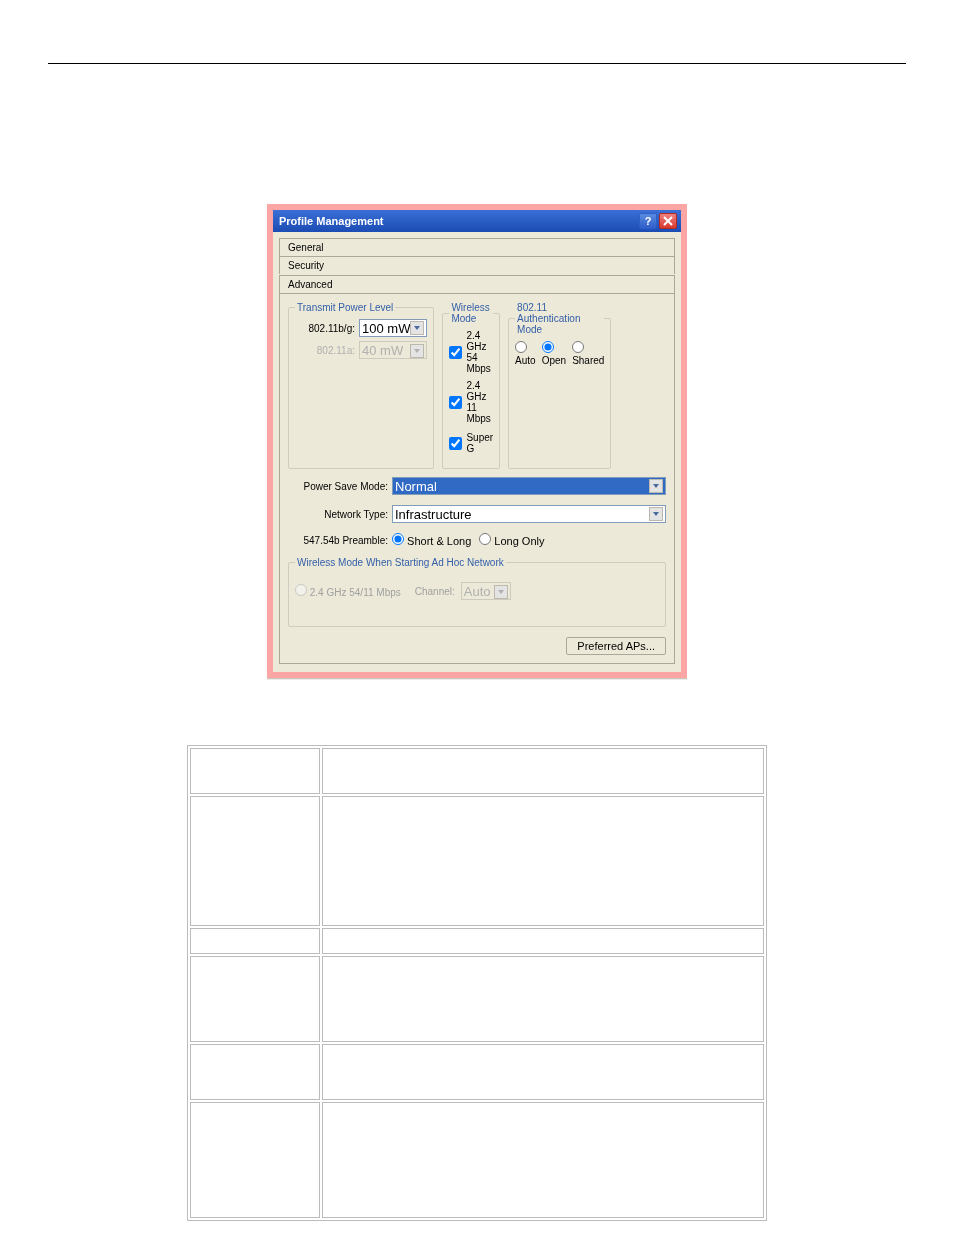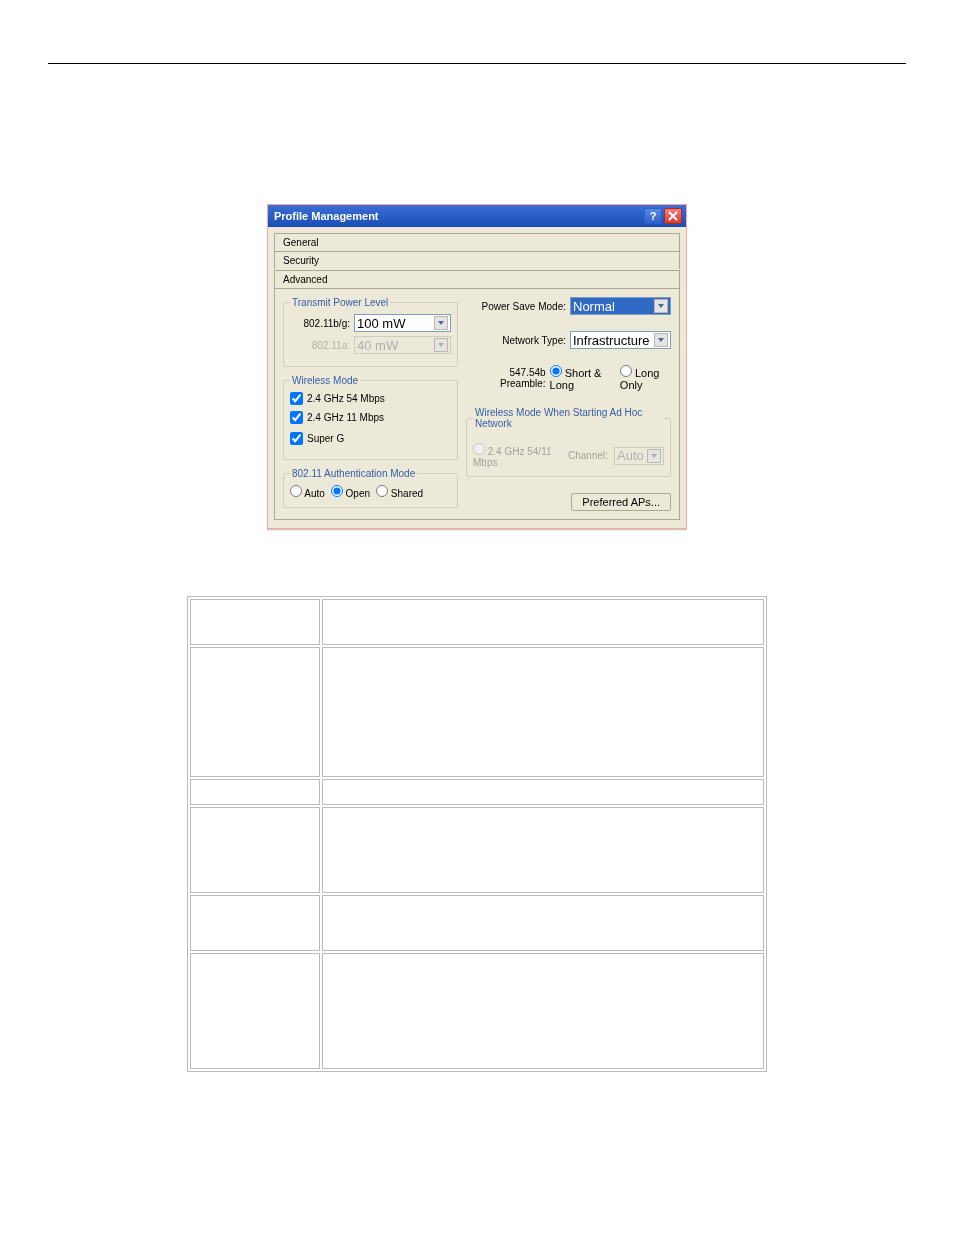--- a/index.html
+++ b/index.html
@@ -1,46 +1,46 @@
 <!DOCTYPE html>
 <html><head>
 <meta charset="utf-8">
 <style>
   * { box-sizing: border-box; margin: 0; padding: 0; }
   html, body { width: 954px; height: 1235px; background: #fff; font-family: Tahoma, Arial, sans-serif; font-size: 11px; color: #000; }
   hr.top { margin: 63px 48px 0 48px; border: none; border-top: 1px solid #000; }
 
   
   .window-wrap { position: relative; margin: 140px auto 0 auto; width: 420px; }
-  .window { border: 1px solid #fca5a5; }
+  .window { border: 6px solid #fca5a5; }
   .titlebar { display: flex; align-items: center; background: linear-gradient(#3b6fd6,#1a4cb4); height: 22px; padding: 0 4px; }
   .titlebar-title { flex: 1; color: #fff; font-weight: bold; padding-left: 2px; }
   .titlebtn { width: 18px; height: 16px; margin-left: 2px; display: flex; align-items: center; justify-content: center; border-radius: 2px; font-weight: bold; font-family: Arial, sans-serif; }
   .helpbtn { background: linear-gradient(#5a8be0,#2f5fca); color: #fff; border:1px solid #2f5fca;}
   .closebtn{ background: linear-gradient(#f08080,#d63b2e); color:#fff; border:1px solid #b02a20;}
   .closebtn svg{width:10px;height:10px;}
 
   .clientarea { background:#ece9d8; padding:6px 6px 8px 6px; }
   .tabs { display:flex;flex-direction:column; }
   .tab { padding:3px 8px; border:1px solid #aca899; background:#ece9d8; border-bottom:none; font-size:10px; }
   .tab.active { background:#ece9d8; border-bottom:1px solid #ece9d8; position:relative; top:1px; }
   .tabpanel { border:1px solid #aca899; padding:8px; display:flex; gap:8px; flex-wrap:wrap; align-items:flex-start; position:relative; }
 
   fieldset { border:1px solid #d0ccc0; border-radius:2px; padding:6px 6px 8px 6px; font-size:10px; position:relative; }
   fieldset > legend { color:#335ea8; font-size:10px; padding:0 2px; }
 
-  .leftcol { width:175px; display:flex; flex-direction:column; gap:8px;}
-  .rightcol { flex:1; display:flex; flex-direction:column; gap:12px;}
+  .leftcol { width:175px; display:flex; flex-direction:row; gap:8px;}
+  .rightcol { flex:1; display:flex; flex-direction:column; gap:6px;}
 
   .row { display:flex; align-items:center; margin-bottom:4px; gap:4px;}
   .row-label { text-align:right; font-size:10px; }
   .tpl-label { width:60px;}
   .right-label { width:100px; text-align:right;}
   .combo { flex:1; height:18px; display:flex; align-items:center; border:1px solid #7f9db9; background:#fff; padding:0 2px; font-size:13px; position:relative;}
-  .combo.disabled { background:#ece9d8; color:#b0b0b0; border-color:#cfcabe;}
+  .combo.disabled { background:#ece9d8; color:#b0b0b0; border-color:#cfcabe;align-items:flex-end;}
   .combo.blue { background:#316ac5; color:#fff;}
   .combo .arrow { width:14px; height:14px; background:#e4e4e4; border:1px solid #bcb8ab; display:flex; align-items:center; justify-content:center; margin-left:auto; }
   .combo .arrow svg{width:8px;height:8px;}
   .combo.disabled .arrow svg path{fill:#b0b0b0;}
   .combo .val { flex:1; white-space:nowrap; overflow:hidden;}
 
   .chk-row { display:flex; align-items:center; gap:4px; margin-bottom:6px;}
   input[type=checkbox]{ width:13px; height:13px;}
   input[type=radio]{ width:12px; height:12px;}
   .radio-row {display:flex; gap:6px; align-items:center; font-size:10px;}

